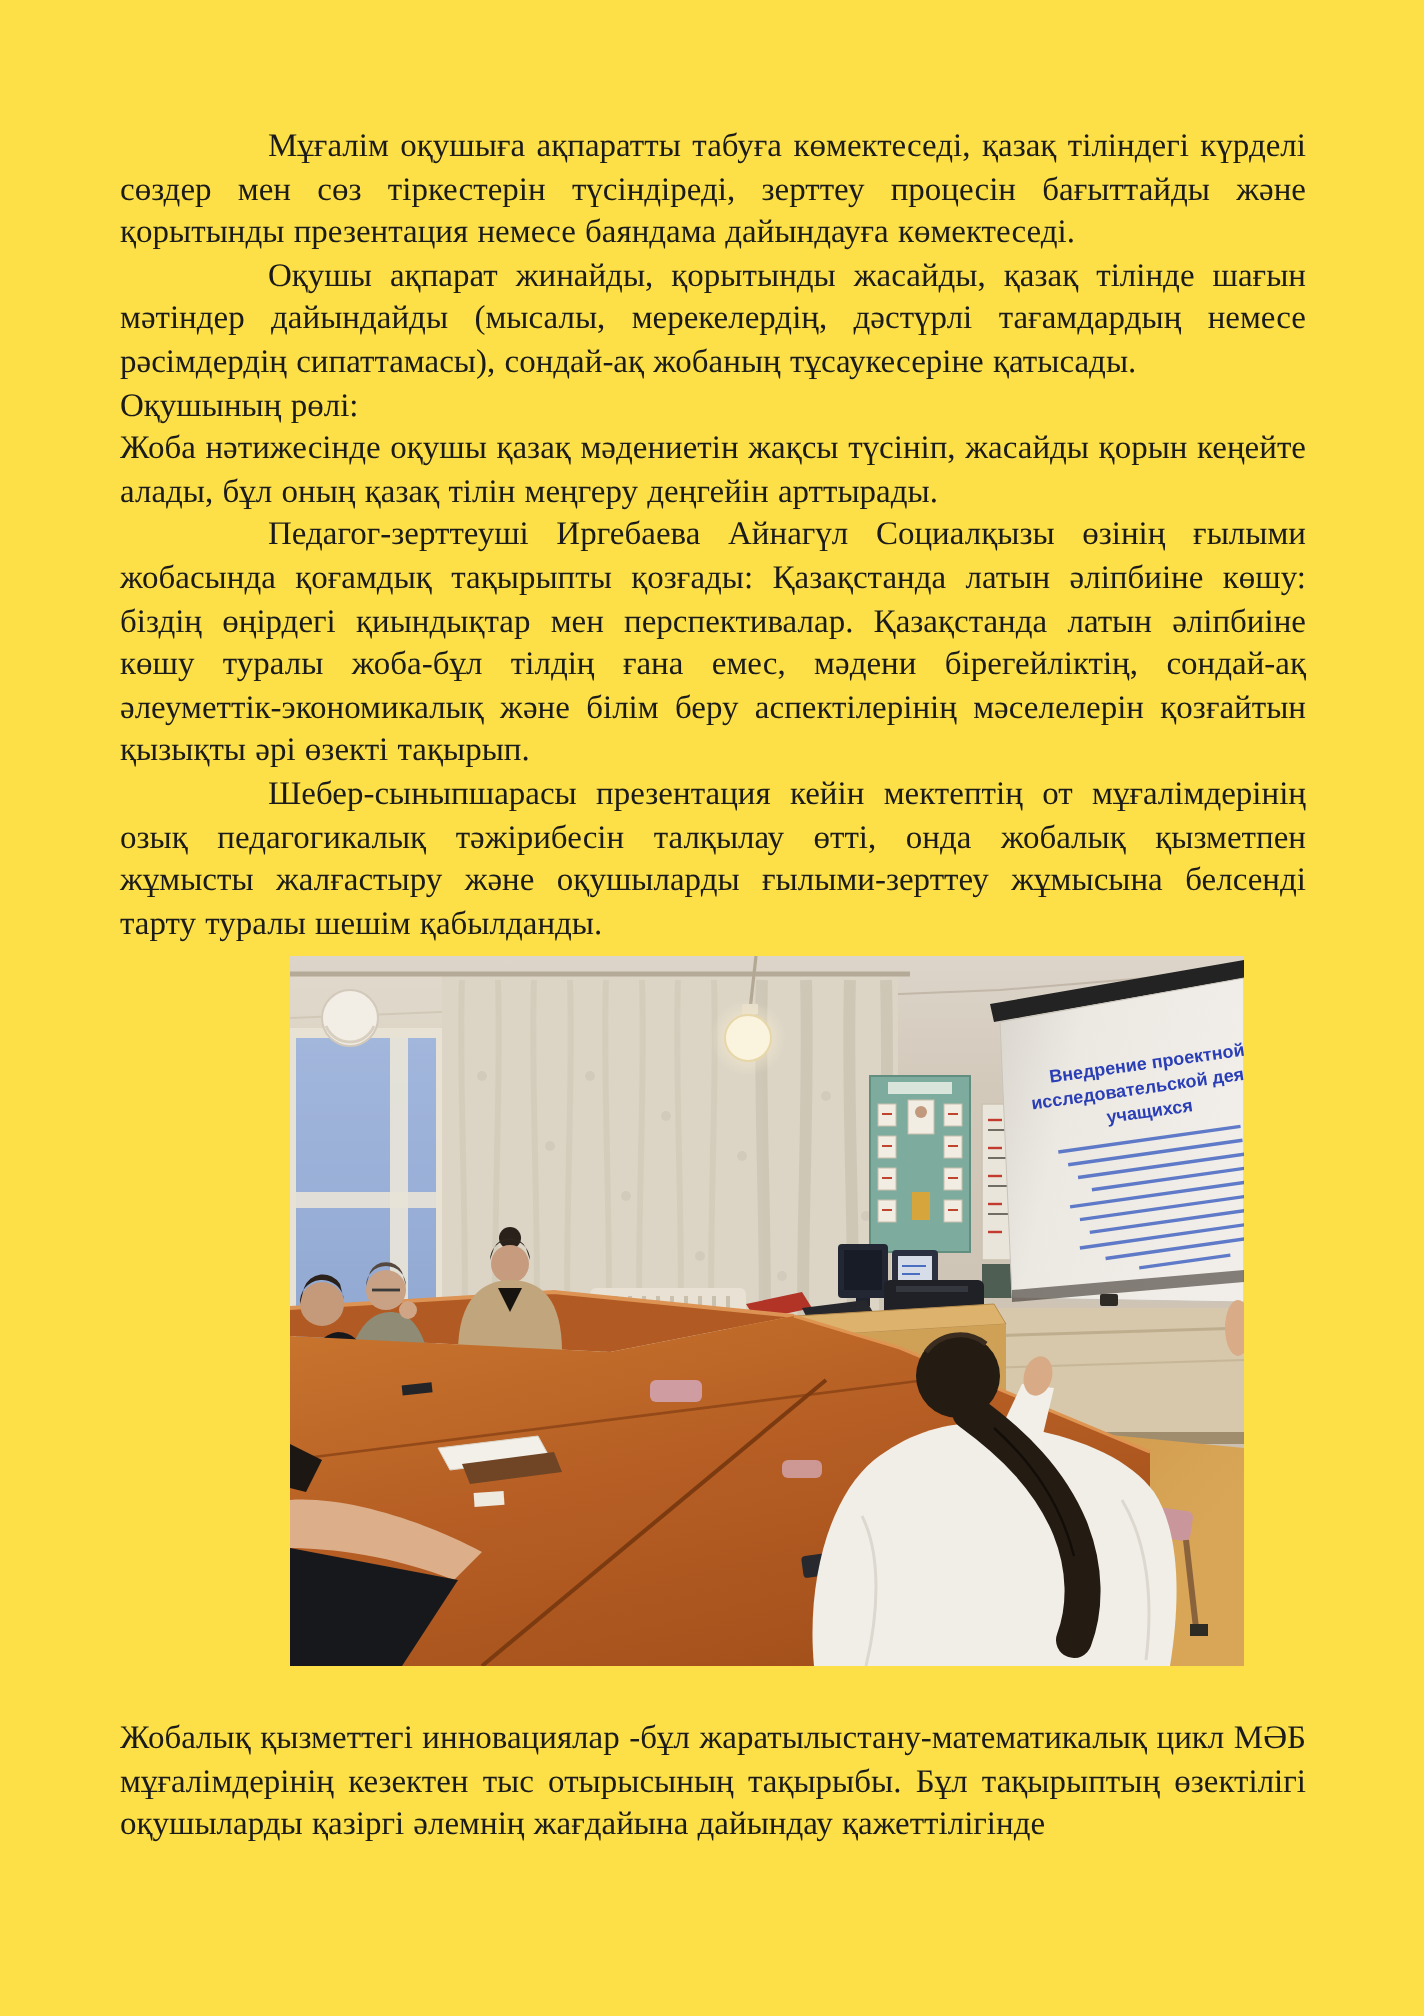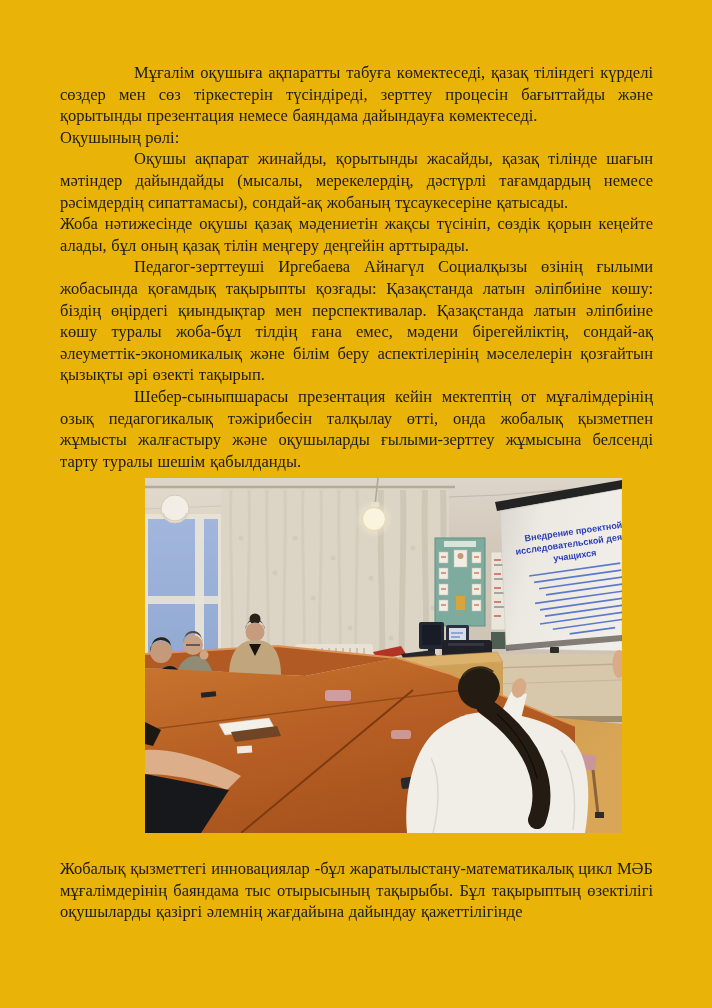--- a/index.html
+++ b/index.html
@@ -1,17 +1,17 @@
 <!DOCTYPE html>
 <html><head>
 <meta charset="utf-8">
 <style>
   html,body{margin:0;padding:0;background:#ffffff;}
   .page{
-    position:relative;width:712px;height:1008px;background:#eab308;
+    position:relative;width:712px;height:1008px;background:#fde047;
     overflow:hidden;font-family:"Liberation Serif","DejaVu Serif",serif;color:#1b1b1b;
   }
   .doc-text{
     position:absolute;left:60px;width:593px;
     font-size:16.5px;line-height:21.6px;text-align:justify;
     -webkit-hyphens:none;hyphens:none;word-spacing:0.5px;
   }
   .doc-text.main{top:62px;}
   .doc-text.after{top:858px;}
   p.para{margin:0;padding:0;}
@@ -26,23 +26,23 @@
     font-weight:bold;font-size:9px;
   }
 </style>
 </head>
 <body>
 
 <div class="page">
 
   <div class="doc-text main">
     <p class="para indent">Мұғалім оқушыға ақпаратты табуға көмектеседі, қазақ тіліндегі күрделі сөздер мен сөз тіркестерін түсіндіреді, зерттеу процесін бағыттайды және қорытынды презентация немесе баяндама дайындауға көмектеседі.</p>
+    <p class="para indent">Оқушы ақпарат жинайды, қорытынды жасайды, қазақ тілінде шағын мәтіндер дайындайды (мысалы, мерекелердің, дәстүрлі тағамдардың немесе рәсімдердің сипаттамасы), сондай-ақ жобаның тұсаукесеріне қатысады.</p>
     <p class="para">Оқушының рөлі:</p>
-    <p class="para indent">Оқушы ақпарат жинайды, қорытынды жасайды, қазақ тілінде шағын мәтіндер дайындайды (мысалы, мерекелердің, дәстүрлі тағамдардың немесе рәсімдердің сипаттамасы), сондай-ақ жобаның тұсаукесеріне қатысады.</p>
-    <p class="para">Жоба нәтижесінде оқушы қазақ мәдениетін жақсы түсініп, сөздік қорын кеңейте алады, бұл оның қазақ тілін меңгеру деңгейін арттырады.</p>
+    <p class="para">Жоба нәтижесінде оқушы қазақ мәдениетін жақсы түсініп, жасайды қорын кеңейте алады, бұл оның қазақ тілін меңгеру деңгейін арттырады.</p>
     <p class="para indent">Педагог-зерттеуші Иргебаева Айнагүл Социалқызы өзінің ғылыми жобасында қоғамдық тақырыпты қозғады: Қазақстанда латын әліпбиіне көшу: біздің өңірдегі қиындықтар мен перспективалар. Қазақстанда латын әліпбиіне көшу туралы жоба-бұл тілдің ғана емес, мәдени бірегейліктің, сондай-ақ әлеуметтік-экономикалық және білім беру аспектілерінің мәселелерін қозғайтын қызықты әрі өзекті тақырып.</p>
     <p class="para indent">Шебер-сыныпшарасы презентация кейін мектептің от мұғалімдерінің озық педагогикалық тәжірибесін талқылау өтті, онда жобалық қызметпен жұмысты жалғастыру және оқушыларды ғылыми-зерттеу жұмысына белсенді тарту туралы шешім қабылданды.</p>
   </div>
 
   <figure class="photo">
     <svg viewBox="0 0 477 355" aria-hidden="true">
       <defs>
         <linearGradient id="wallGrad" x1="0" y1="0" x2="0" y2="1">
           <stop offset="0" stop-color="#ddd5ca"></stop>
             <stop offset="0.25" stop-color="#d3c9bb"></stop>
@@ -335,16 +335,16 @@
         <g>
           <polygon points="0,244 16,252 8,268 0,266" fill="#1c1712"></polygon>
           <path d="M0,272 C30,270 70,284 96,298 L82,312 C52,300 20,296 0,296 Z" fill="#dcae89"></path>
           <polygon points="0,296 84,312 56,355 0,355" fill="#17181b"></polygon>
         </g>
       </g>
     </svg>
   </figure>
 
   <div class="doc-text after">
-    <p class="para">Жобалық қызметтегі инновациялар -бұл жаратылыстану-математикалық цикл МӘБ мұғалімдерінің баяндама тыс отырысының тақырыбы. Бұл тақырыптың өзектілігі оқушыларды қазіргі әлемнің жағдайына дайындау қажеттілігінде</p>
+    <p class="para">Жобалық қызметтегі инновациялар -бұл жаратылыстану-математикалық цикл МӘБ мұғалімдерінің кезектен тыс отырысының тақырыбы. Бұл тақырыптың өзектілігі оқушыларды қазіргі әлемнің жағдайына дайындау қажеттілігінде</p>
   </div>
 
 </div>
 
 </body></html>

